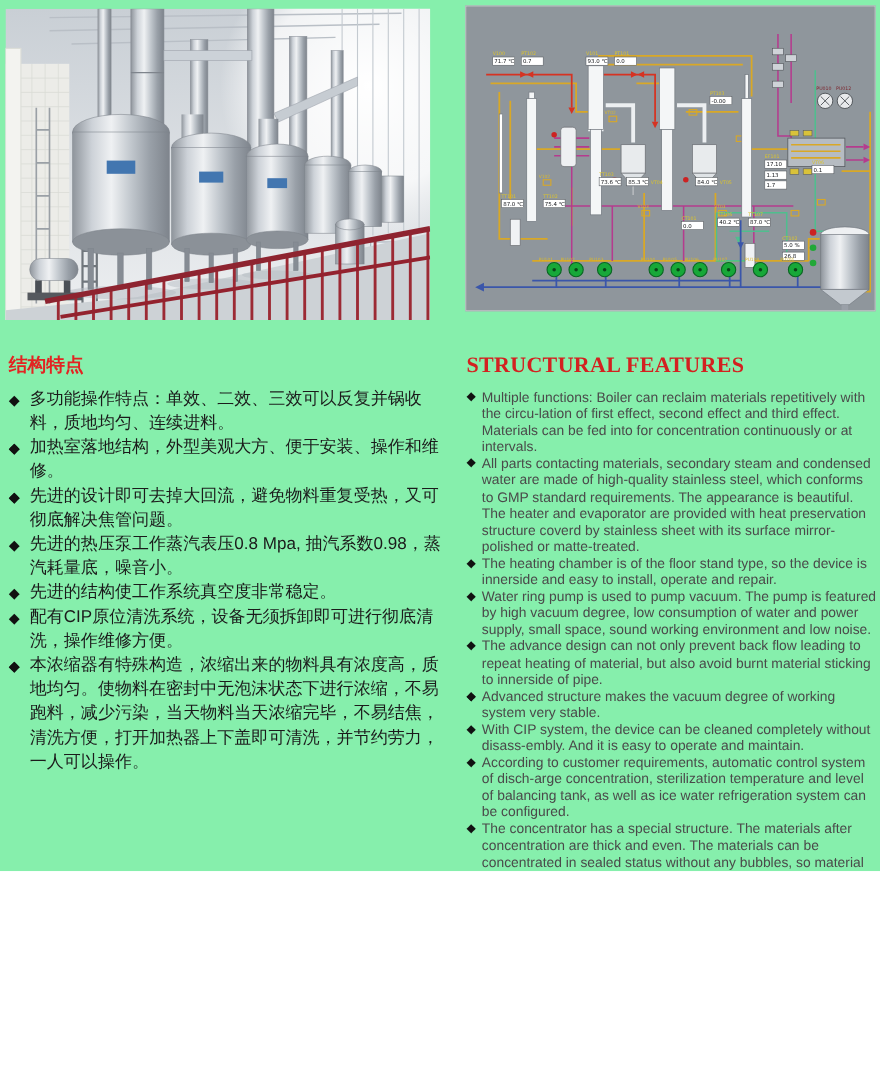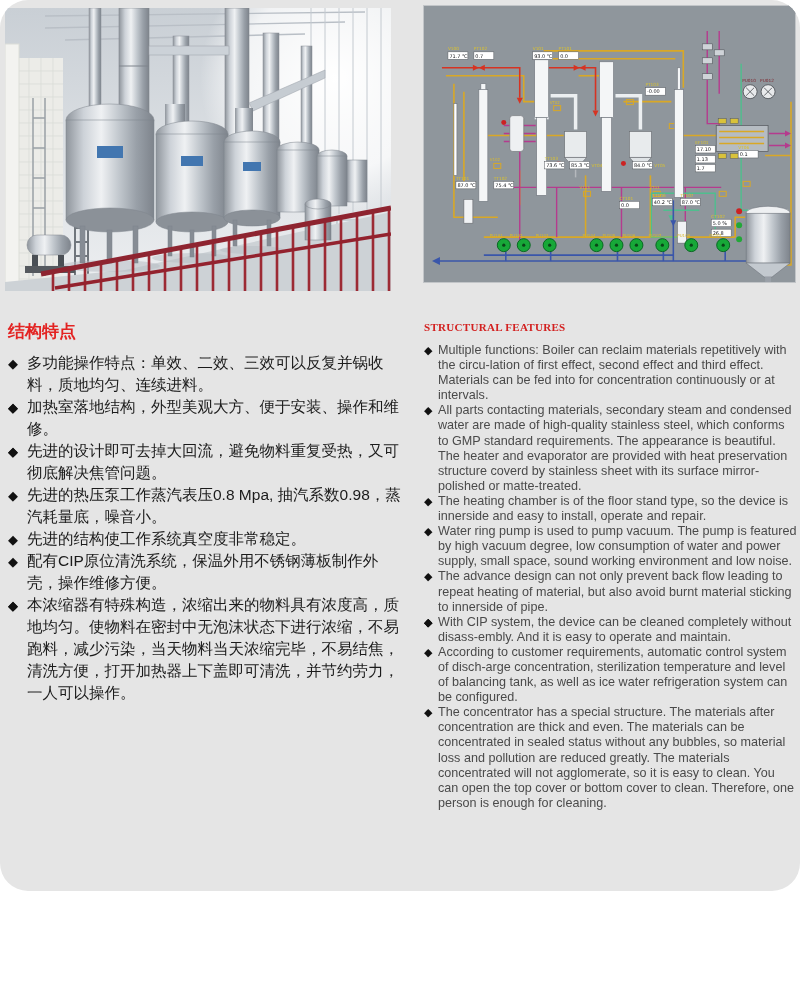--- a/index.html
+++ b/index.html
@@ -1,29 +1,29 @@
 <!DOCTYPE html>
 <html><head>
 <meta charset="utf-8">
 <style>
   html,body{margin:0;padding:0;background:#ffffff;}
-  .page{position:relative;width:800px;height:891px;background:#e5e5e5;overflow:hidden;
-        font-family:"Liberation Sans",sans-serif;border-radius:28px;}
+  .page{position:relative;width:800px;height:792px;background:#86efac;overflow:hidden;
+        font-family:"Liberation Sans",sans-serif;}
 
   
   .photo-box{position:absolute;left:5px;top:8px;width:386px;height:283px;}
   .diagram-box{position:absolute;left:423px;top:5px;width:373px;height:278px;
                border:1px solid #c2c5c8;box-sizing:border-box;background:#8f969c;}
   .photo-box svg,.diagram-box svg{display:block;width:100%;height:100%;}
 
   
   .col-zh{position:absolute;left:8px;top:320px;width:398px;color:#1b1b1b;}
   .col-en{position:absolute;left:424px;top:321px;width:373px;color:#4a4a4a;}
   .col-zh h2{margin:0 0 9px 0;font-size:17px;font-weight:bold;color:#e32322;}
-  .col-en h2{margin:0 0 10px 0;font-size:11px;font-weight:bold;color:#d32120;
+  .col-en h2{margin:0 0 10px 0;font-size:20px;font-weight:bold;color:#d32120;
              font-family:"Liberation Serif",serif;letter-spacing:.3px;}
   ul.features{list-style:none;margin:0;padding:0;}
   .col-zh ul.features{font-size:15.5px;line-height:22px;}
   .col-en ul.features{font-size:12.6px;line-height:15.1px;}
   ul.features li{position:relative;margin:0;}
   .col-zh li{padding-left:19px;}
   .col-en li{padding-left:14px;}
   li .bullet{position:absolute;left:0;top:0;color:#111;}
   .col-zh li .bullet{font-size:13px;top:1px;}
   .col-en li .bullet{font-size:11px;top:0px;}
@@ -528,35 +528,35 @@
   <div class="col-zh">
     <h2>结构特点</h2>
     <ul class="features">
       <li><span class="bullet">◆</span><span>多功能操作特点：单效、二效、三效可以反复并锅收料，质地均匀、连续进料。</span></li>
       <li><span class="bullet">◆</span></li>
       <li><span class="bullet">◆</span><span>加热室落地结构，外型美观大方、便于安装、操作和维修。</span></li>
       <li><span class="bullet">◆</span></li>
       <li><span class="bullet">◆</span><span>先进的设计即可去掉大回流，避免物料重复受热，又可彻底解决焦管问题。</span></li>
       <li><span class="bullet">◆</span><span>先进的热压泵工作蒸汽表压0.8 Mpa, 抽汽系数0.98，蒸汽耗量底，噪音小。</span></li>
       <li><span class="bullet">◆</span><span>先进的结构使工作系统真空度非常稳定。</span></li>
-      <li><span class="bullet">◆</span><span>配有CIP原位清洗系统，保温外用不锈钢薄板制作外壳，操作维修方便。</span></li>
+      <li><span class="bullet">◆</span><span>配有CIP原位清洗系统，设备无须拆卸即可进行彻底清洗，操作维修方便。</span></li>
       <li><span class="bullet">◆</span></li>
       <li><span class="bullet">◆</span><span>本浓缩器有特殊构造，浓缩出来的物料具有浓度高，质地均匀。使物料在密封中无泡沫状态下进行浓缩，不易跑料，减少污染，当天物料当天浓缩完毕，不易结焦，清洗方便，打开加热器上下盖即可清洗，并节约劳力，一人可以操作。</span></li>
     </ul>
   </div>
 
   <div class="col-en">
     <h2>STRUCTURAL FEATURES</h2>
     <ul class="features">
       <li><span class="bullet">◆</span><span>Multiple functions: Boiler can reclaim materials repetitively with the circu-lation of first effect, second effect and third effect. Materials can be fed into for concentration continuously or at intervals.</span></li>
       <li><span class="bullet">◆</span><span>All parts contacting materials, secondary steam and condensed water are made of high-quality stainless steel, which conforms to GMP standard requirements. The appearance is beautiful. The heater and evaporator are provided with heat preservation structure coverd by stainless sheet with its surface mirror-polished or matte-treated.</span></li>
       <li><span class="bullet">◆</span><span>The heating chamber is of the floor stand type, so the device is innerside and easy to install, operate and repair.</span></li>
       <li><span class="bullet">◆</span><span>Water ring pump is used to pump vacuum. The pump is featured by high vacuum degree, low consumption of water and power supply, small space, sound working environment and low noise.</span></li>
       <li><span class="bullet">◆</span><span>The advance design can not only prevent back flow leading to repeat heating of material, but also avoid burnt material sticking to innerside of pipe.</span></li>
       <li><span class="bullet">◆</span></li>
-      <li><span class="bullet">◆</span></li>
+      <li><span class="bullet">◆</span><span>Advanced structure makes the vacuum degree of working system very stable.</span></li>
       <li><span class="bullet">◆</span><span>With CIP system, the device can be cleaned completely without disass-embly. And it is easy to operate and maintain.</span></li>
       <li><span class="bullet">◆</span><span>According to customer requirements, automatic control system of disch-arge concentration, sterilization temperature and level of balancing tank, as well as ice water refrigeration system can be configured.</span></li>
       <li><span class="bullet">◆</span><span>The concentrator has a special structure. The materials after concentration are thick and even. The materials can be concentrated in sealed status without any bubbles, so material loss and pollution are reduced greatly. The materials concentrated will not agglomerate, so it is easy to clean. You can open the top cover or bottom cover to clean. Therefore, one person is enough for cleaning.</span></li>
     </ul>
   </div>
 
 </div>
 
 </body></html>

